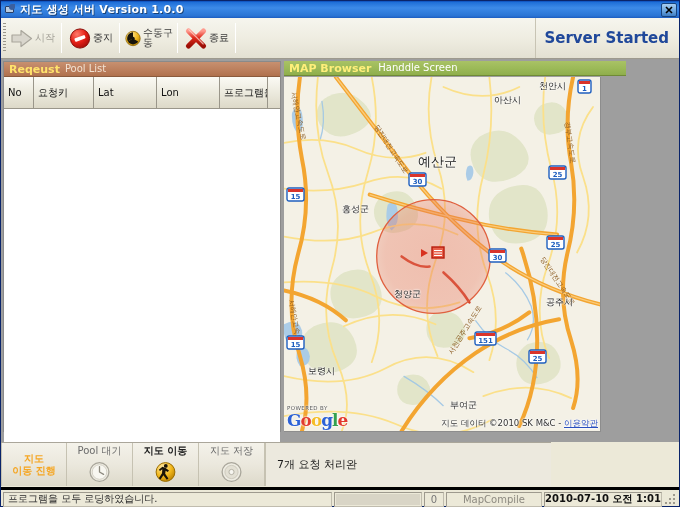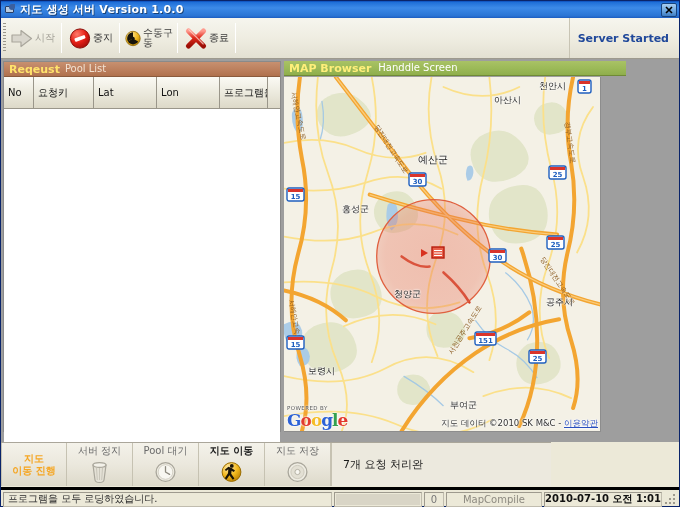--- a/index.html
+++ b/index.html
@@ -85,21 +85,21 @@
   .ico-manual { display:block; width:100%; height:100%; }
   
   .ico-exit { display:block; width:100%; height:100%; }
 
   .tb-right {
     margin-left: auto; display: flex; align-items: center;
     border-left: 1px solid #c8c4b4;
     padding: 0 10px 0 8px;
   }
   .server-status {
-    color: #20489a; font-size: 11px; font-weight: bold;
+    color: #20489a; font-size: 15px; font-weight: bold;
   }
 
   
   .body {
     position: absolute; left: 0; top: 58px;
     width: 678px; height: 383px;
     background: #9e9e9e;
   }
 
   
@@ -470,21 +470,21 @@
           <span style="position:absolute;left:96px;top:46px;font-size:7px;color:#8a5a20;transform:rotate(57deg);transform-origin:left top;white-space:nowrap;">당진대전고속도로</span>
           <span style="position:absolute;left:288px;top:44px;font-size:7px;color:#8a5a20;transform:rotate(82deg);transform-origin:left top;white-space:nowrap;">경부고속도로</span>
           <span style="position:absolute;left:12px;top:222px;font-size:7px;color:#8a5a20;transform:rotate(80deg);transform-origin:left top;white-space:nowrap;">서해안고속도로</span>
           <span style="position:absolute;left:262px;top:178px;font-size:7px;color:#8a5a20;transform:rotate(56deg);transform-origin:left top;white-space:nowrap;">당진대전고속도로</span>
           <span style="position:absolute;left:162px;top:274px;font-size:7px;color:#8a5a20;transform:rotate(-58deg);transform-origin:left top;white-space:nowrap;">서천공주고속도로</span>
         </div>
 
         <div style="position:absolute;inset:0;pointer-events:none;">
           <span style="position:absolute;left:255px;top:3px;font-size:9px;color:#222;text-shadow:0 0 2px #fff,0 0 2px #fff,0 0 2px #fff;">천안시</span>
           <span style="position:absolute;left:210px;top:17px;font-size:9px;color:#222;text-shadow:0 0 2px #fff,0 0 2px #fff,0 0 2px #fff;">아산시</span>
-          <span style="position:absolute;left:134px;top:76px;font-size:10px;color:#222;text-shadow:0 0 2px #fff,0 0 2px #fff,0 0 2px #fff;">예산군</span>
+          <span style="position:absolute;left:134px;top:76px;font-size:13px;color:#222;text-shadow:0 0 2px #fff,0 0 2px #fff,0 0 2px #fff;">예산군</span>
           <span style="position:absolute;left:58px;top:126px;font-size:9px;color:#222;text-shadow:0 0 2px #fff,0 0 2px #fff,0 0 2px #fff;">홍성군</span>
           <span style="position:absolute;left:110px;top:211px;font-size:9px;color:#222;text-shadow:0 0 2px #fff,0 0 2px #fff,0 0 2px #fff;">청양군</span>
           <span style="position:absolute;left:262px;top:219px;font-size:9px;color:#222;text-shadow:0 0 2px #fff,0 0 2px #fff,0 0 2px #fff;">공주시</span>
           <span style="position:absolute;left:24px;top:288px;font-size:9px;color:#222;text-shadow:0 0 2px #fff,0 0 2px #fff,0 0 2px #fff;">보령시</span>
           <span style="position:absolute;left:166px;top:322px;font-size:9px;color:#222;text-shadow:0 0 2px #fff,0 0 2px #fff,0 0 2px #fff;">부여군</span>
         </div>
 
         <div style="position:absolute;inset:0;pointer-events:none;">
           <svg style="position:absolute;left:293px;top:2px;" width="15" height="15" viewBox="0 0 15 15">
               <rect x="1" y="1" width="13" height="13" rx="2" fill="#fff" stroke="#1f5fbf" stroke-width="1.4"></rect>
@@ -552,30 +552,20 @@
       </div>
     </div>
   </div>
 
   <div class="bottombar">
 
     <div class="bb-btn progress">
       <span class="lbl">지도<br>이동 진행</span>
     </div>
 
-    <div class="bb-btn">
-      <span class="lbl">서버 정지</span>
-      <span class="bb-ico">
-        <svg viewBox="0 0 25 25">
-          <path d="M6 6 h13 l-2 15 q-0.5 2.5 -4.5 2.5 t-4.5 -2.5 Z" fill="#e4e1d6" stroke="#a9a69b" stroke-width="1.2"></path>
-          <ellipse cx="12.5" cy="6" rx="6.5" ry="2.4" fill="#f3f1e9" stroke="#a9a69b" stroke-width="1.2"></ellipse>
-          <path d="M9.5 9 l0.8 12 M12.5 9 l0 12 M15.5 9 l-0.8 12" stroke="#c9c6ba" stroke-width="1"></path>
-        </svg>
-      </span>
-    </div>
 
     <div class="bb-btn">
       <span class="lbl">Pool 대기</span>
       <span class="bb-ico">
         <svg viewBox="0 0 25 25">
           <circle cx="12.5" cy="13" r="9.4" fill="#eeece2" stroke="#a9a69b" stroke-width="1.3"></circle>
           <circle cx="12.5" cy="13" r="7.3" fill="#f8f7f1" stroke="#cbc8bc" stroke-width="0.8"></circle>
           <path d="M12.5 13 V7.6 M12.5 13 L16.6 15.4" stroke="#8d8a7f" stroke-width="1.3" stroke-linecap="round"></path>
         </svg>
       </span>

